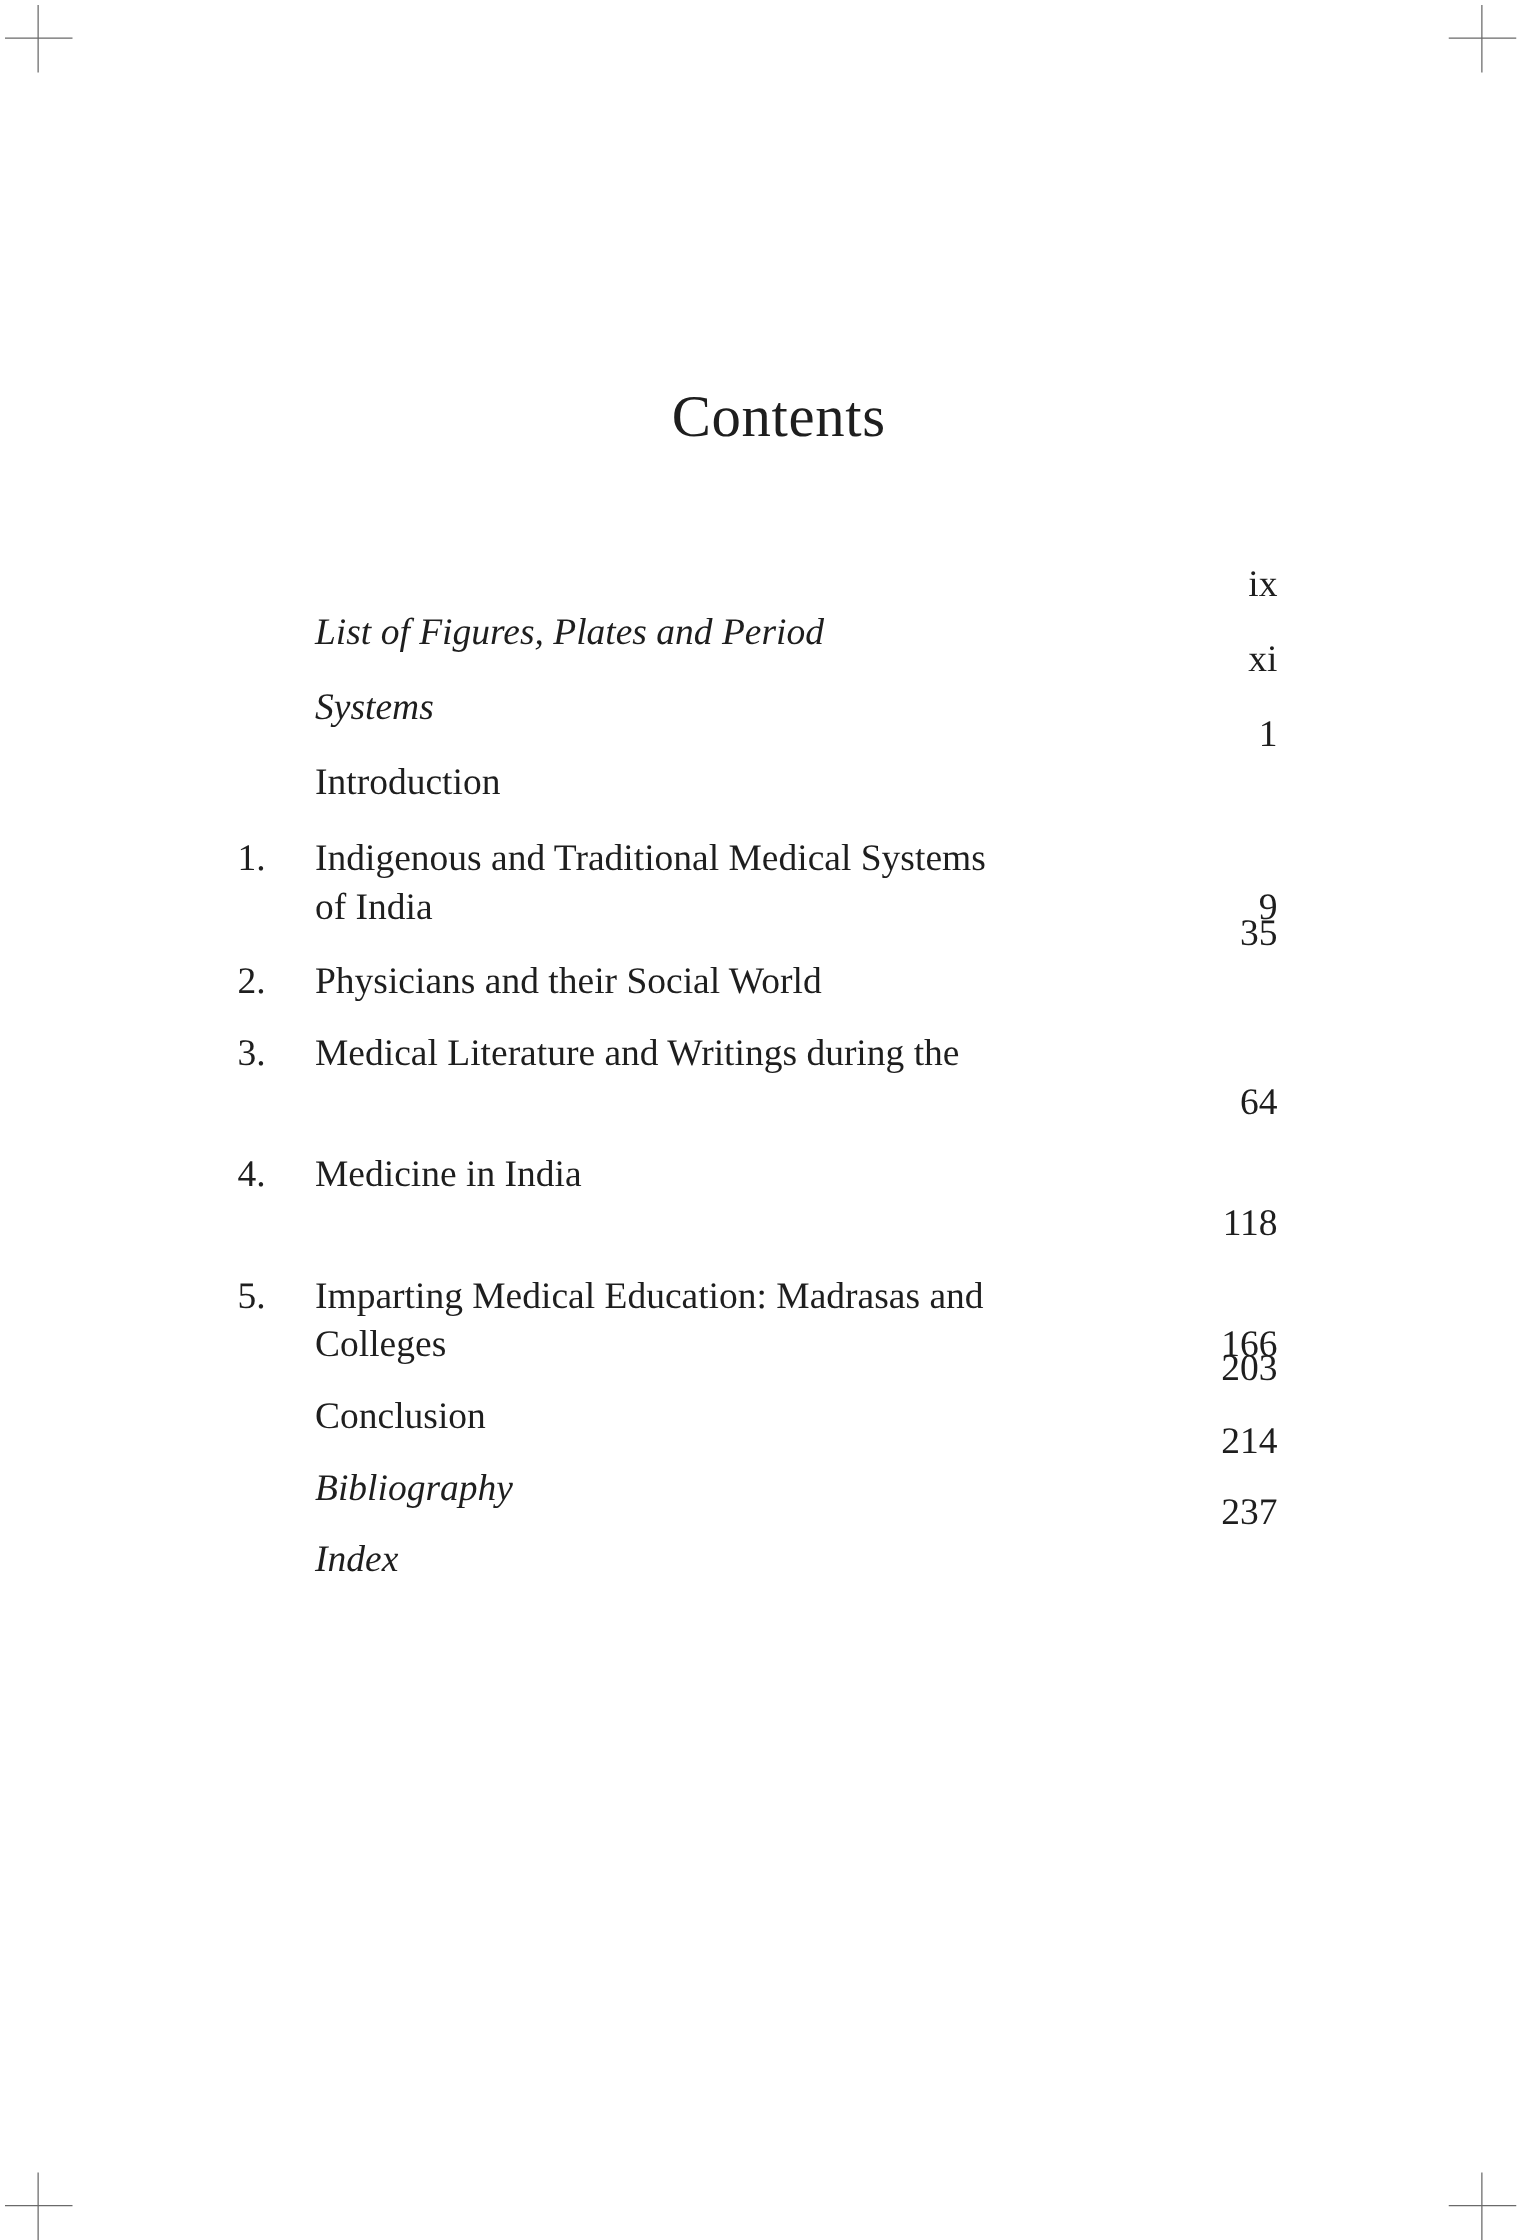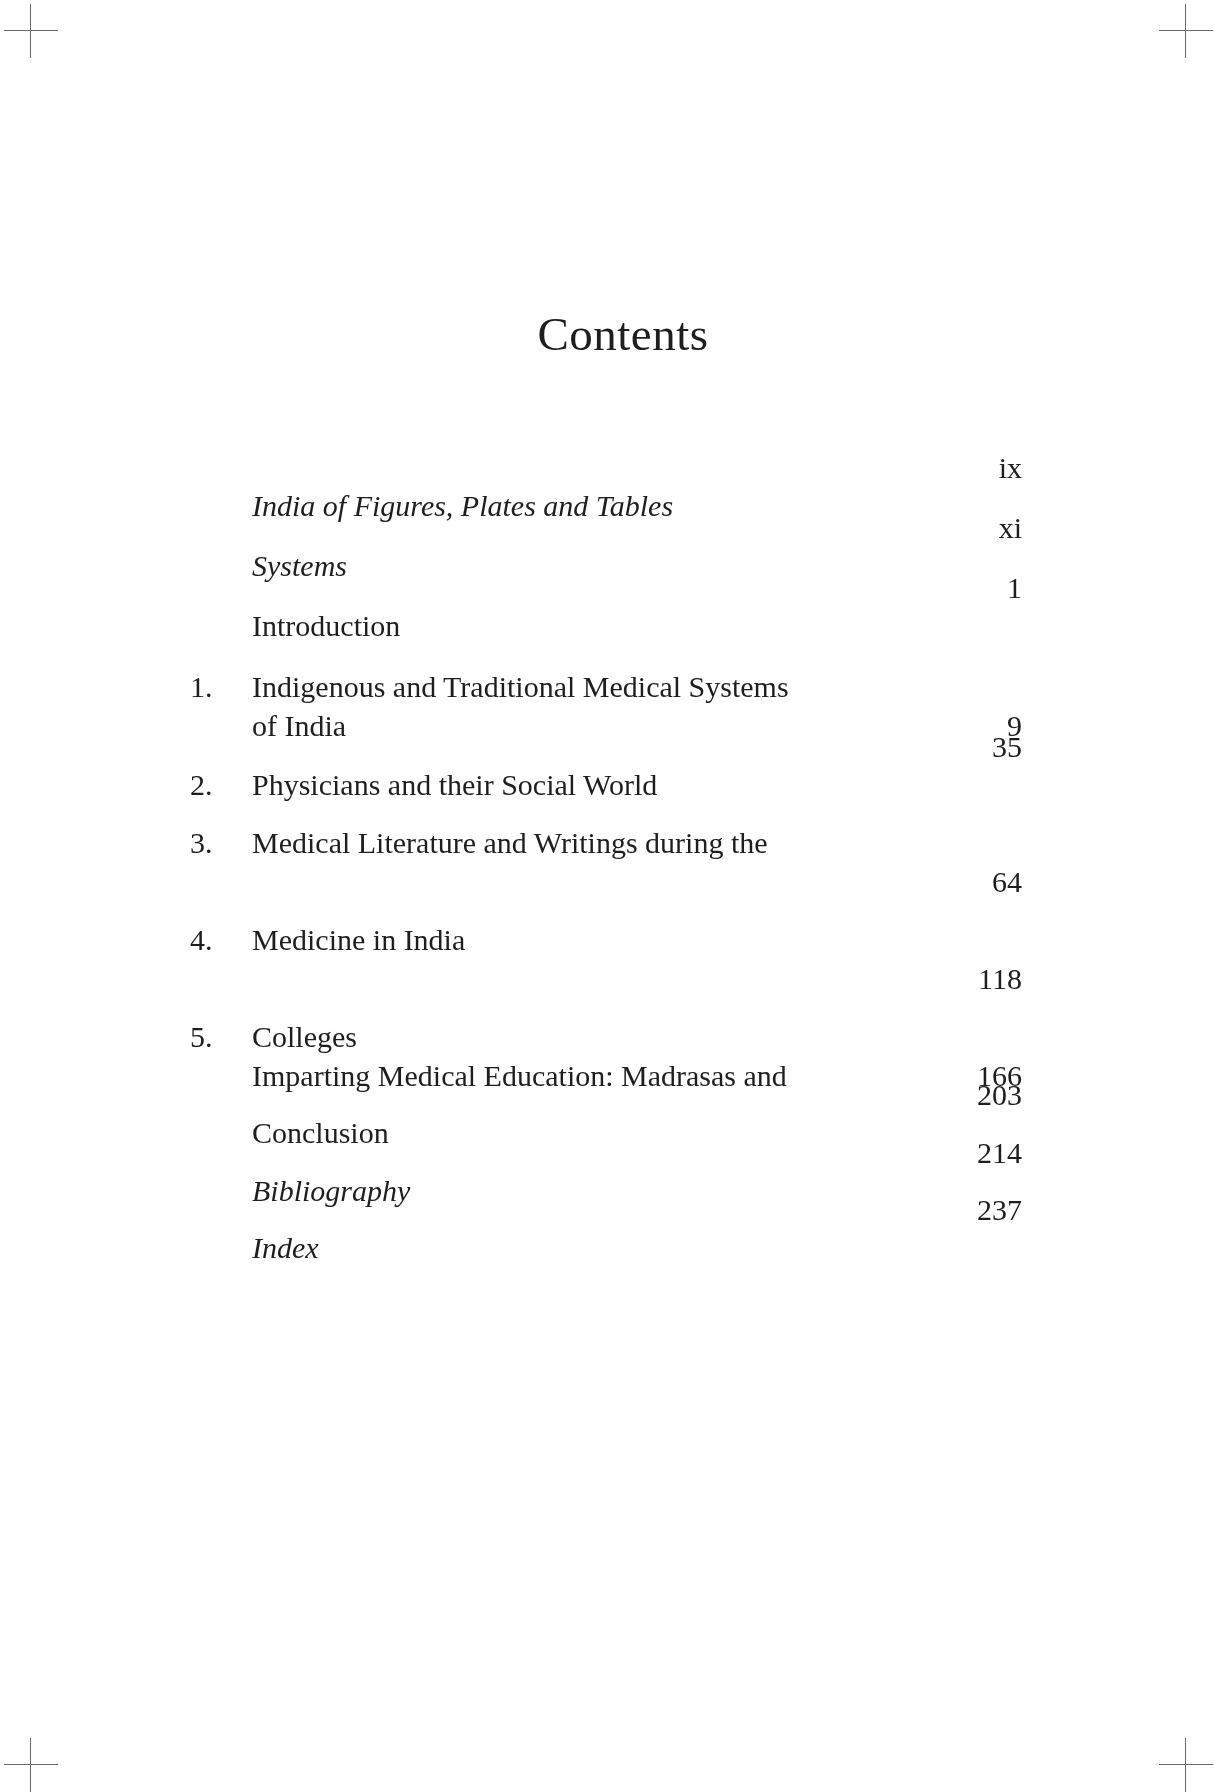--- a/index.html
+++ b/index.html
@@ -42,21 +42,21 @@
     <div class="h"></div>
     <div class="v"></div>
   </div>
 
 <h1 class="title">Contents</h1>
 
 <div class="toc">
 
   <div class="entry italic" style="top:487px">
     <span class="num"></span>
-    <span class="label"><span>India of Figures, Plates and Tables</span></span>
+    <span class="label"><span>List of Figures, Plates and Period</span></span>
     <span class="page" style="font-style:normal">ix</span>
   </div>
 
   <div class="entry italic" style="top:547px">
     <span class="num"></span>
     <span class="label"><span>Systems</span></span>
     <span class="page" style="font-style:normal">xi</span>
   </div>
 
   <div class="entry" style="top:607px">
@@ -92,22 +92,22 @@
     <span class="num">4.</span>
     <span class="label">
       <span style="display:block">Medicine in India</span>
     </span>
     <span class="page">118</span>
   </div>
 
   <div class="entry" style="top:1018px; height:77px">
     <span class="num">5.</span>
     <span class="label">
+      <span style="display:block">Imparting Medical Education: Madrasas and</span>
       <span style="display:block">Colleges</span>
-      <span style="display:block">Imparting Medical Education: Madrasas and</span>
     </span>
     <span class="page">166</span>
   </div>
 
   <div class="entry" style="top:1114px">
     <span class="num"></span>
     <span class="label"><span>Conclusion</span></span>
     <span class="page">203</span>
   </div>
 

